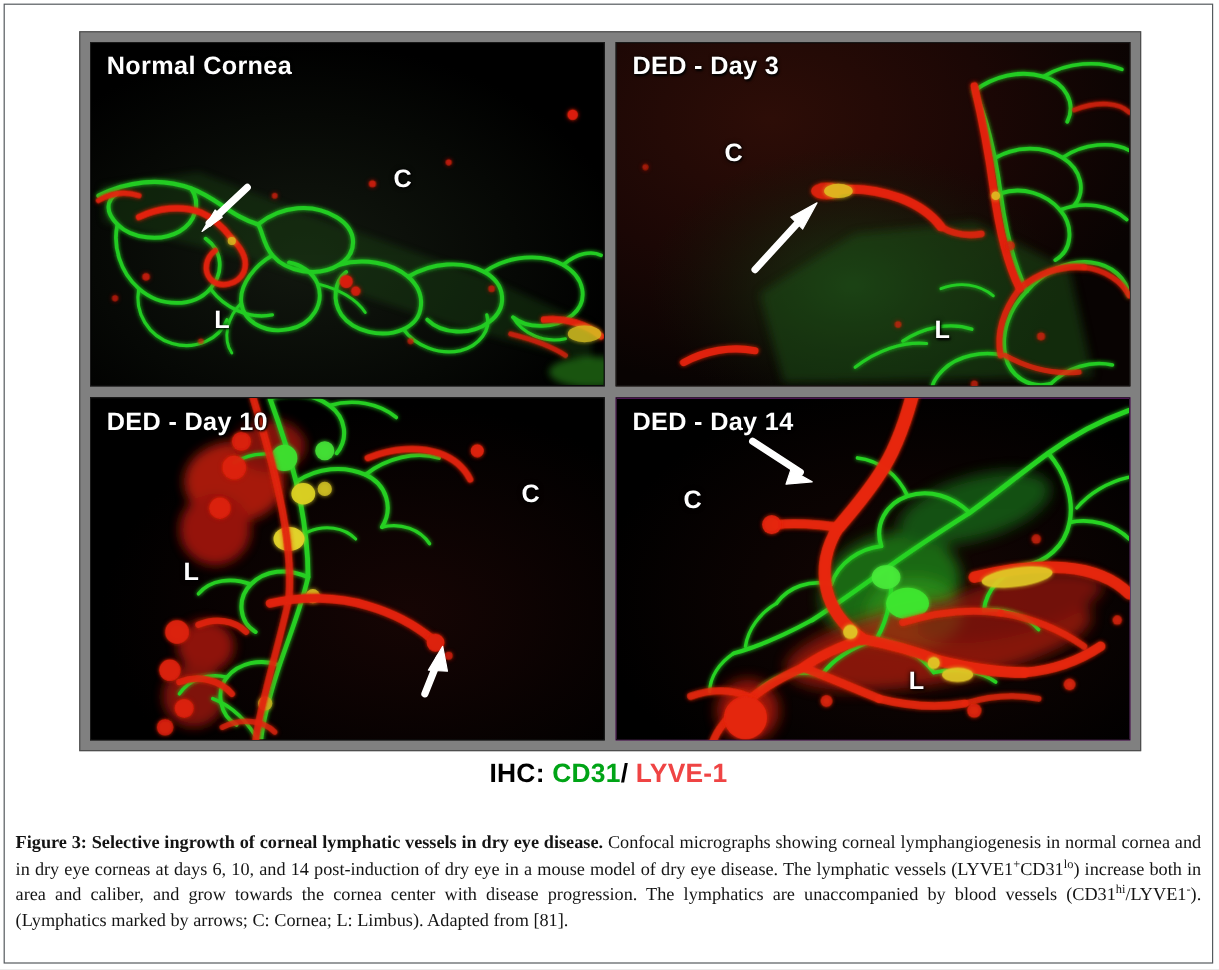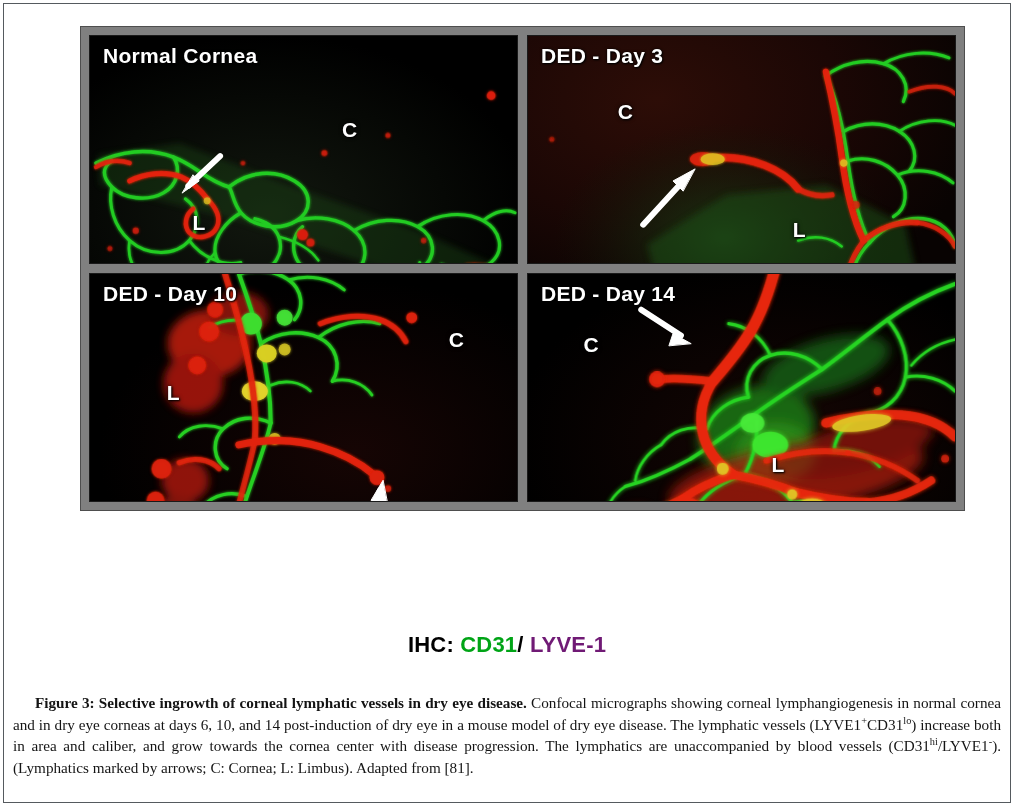--- a/index.html
+++ b/index.html
@@ -23,24 +23,24 @@
     width: 1008px;
     height: 800px;
     border: 1px solid #555a5e;
     box-sizing: border-box;
     background: #ffffff;
   }
 
   
   #panel-mount {
     position: absolute;
-    left: 76px;
+    left: 62px;
     top: 22px;
     width: 885px;
-    height: 485px;
+    height: 600px;
     background: #808080;
     border: 1px solid #4e4e4e;
     box-sizing: border-box;
     padding: 8px;
   }
   #panel-grid {
     position: relative;
     width: 100%;
     height: 100%;
     display: grid;
@@ -108,35 +108,35 @@
     top: 628px;
     text-align: center;
     font-family: "Liberation Sans", sans-serif;
     font-weight: bold;
     font-size: 22px;
     color: #000000;
     letter-spacing: 0.2px;
   }
   #ihc-line span { display: inline; margin-top: 33px; }
   .ihc-green { color: #00a416; }
-  .ihc-red   { color: #701a75; }
+  .ihc-red   { color: #ef4444; }
 
   
   #caption {
     position: absolute;
     left: 9px;
     right: 9px;
     top: 688px;
     font-family: "Liberation Serif", serif;
     font-size: 15.2px;
     line-height: 1.42;
     color: #141414;
     text-align: justify;
   }
-  #caption b { font-weight: bold; margin-left: 22px; }
+  #caption b { font-weight: bold; }
   #caption sup { font-size: 0.68em; vertical-align: super; line-height: 0; }
 </style>
 </head>
 <body>
 
 <div id="figure-root">
 
   <div id="panel-mount">
     <div id="panel-grid">
 

